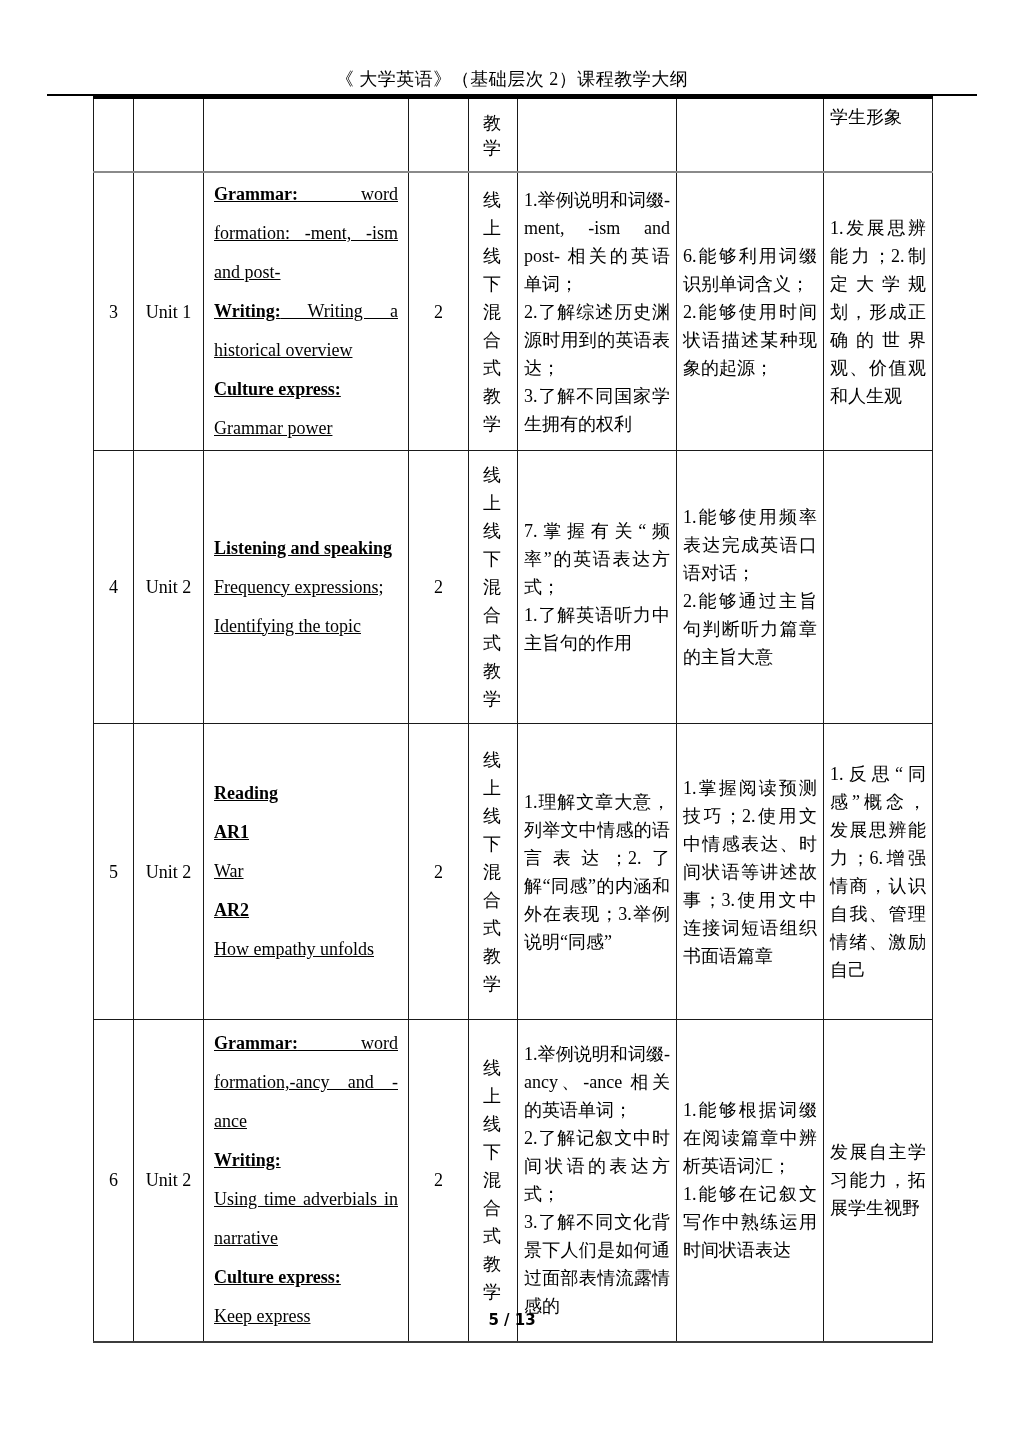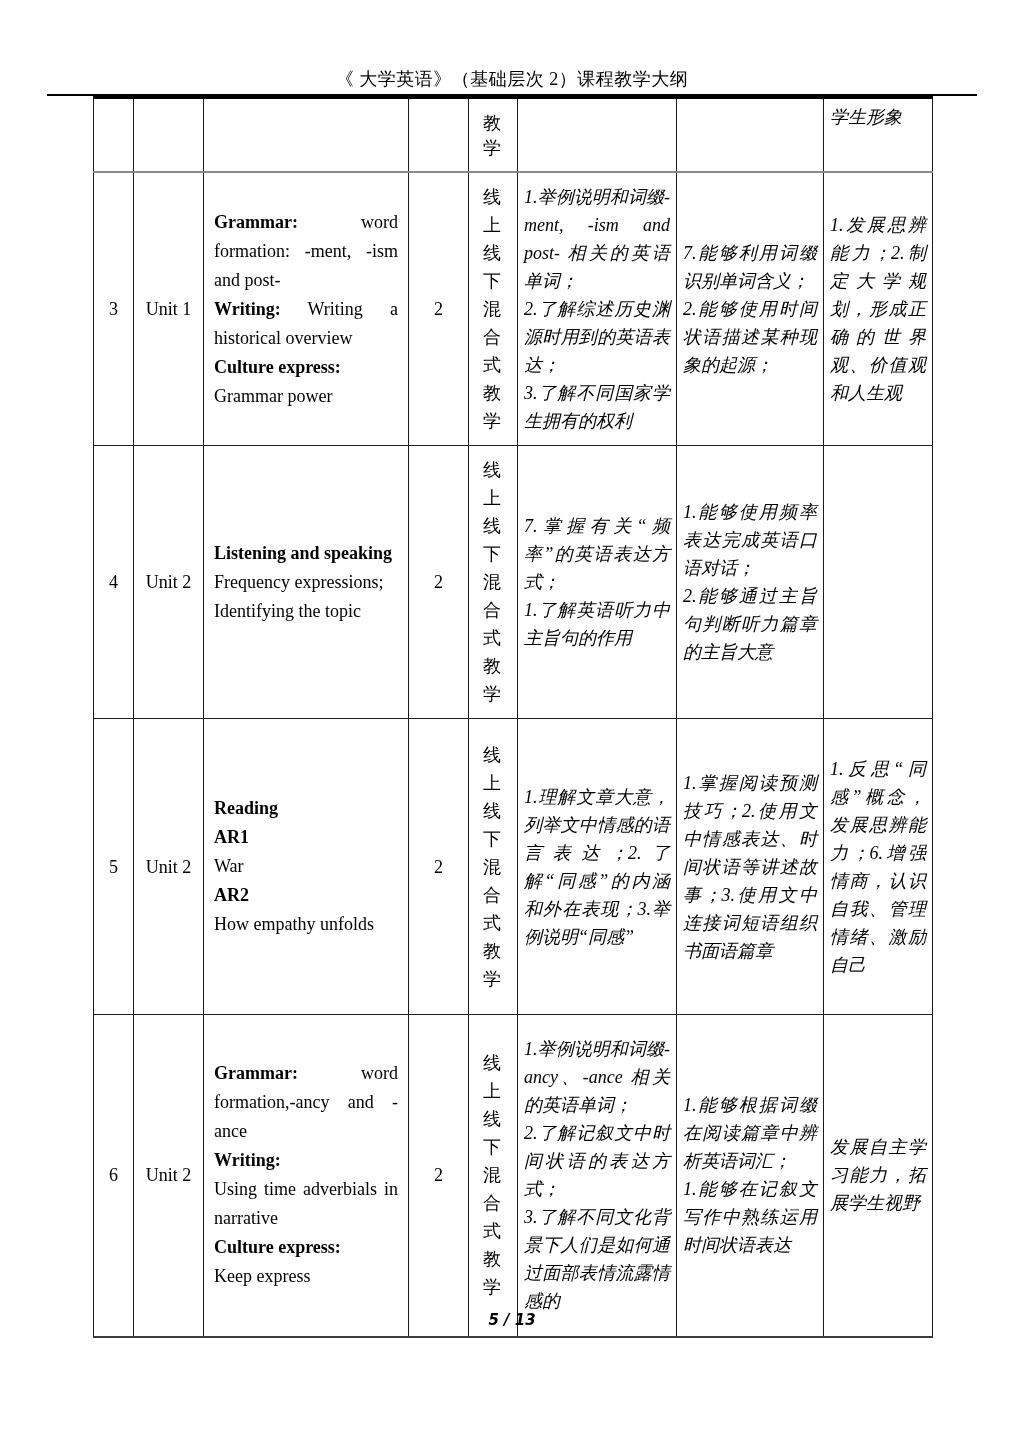--- a/index.html
+++ b/index.html
@@ -38,42 +38,42 @@
   }
   tr.cont td {
     vertical-align: top;
     border-bottom: 2.5px solid #8a8a8a;
     padding-top: 4px;
   }
   .c-center { text-align: center; }
   .c-content {
     text-align: justify;
     padding: 2px 10px;
-    line-height: 29px;
+    line-height: 39px;
+    text-decoration: underline;
   }
   .c-obj {
     text-align: justify;
     text-justify: inter-character;
     padding: 2px 6px;
-    font-style: italic;
   }
   .p { margin: 0; }
   .b { font-weight: bold; }
   .vtext {
     width: 20px; margin: 8px auto;
     word-break: break-all;
     line-height: 28px; text-align: left;
   }
   tr.cont .vtext { line-height: 25px; }
 
   .page-number {
     position: absolute; top: 1311px; left: 0; width: 1024px;
     text-align: center;
     font-family: "DejaVu Sans", sans-serif;
-    font-size: 15px; font-weight: 600; font-style: italic;
+    font-size: 15px; font-weight: 600;
   }
 </style>
 </head>
 <body>
 
 <div class="page">
 
   <div class="page-title">《 大学英语》（基础层次 2）课程教学大纲</div>
   <div class="header-rule"></div>
 
@@ -117,21 +117,21 @@
       <td class="c-center">2</td>
       <td>
         <div class="vtext">线上线下混合式教学</div>
       </td>
       <td class="c-obj">
         <div class="p">1.举例说明和词缀-ment, -ism and post- 相关的英语单词；</div>
         <div class="p">2.了解综述历史渊源时用到的英语表达；</div>
         <div class="p">3.了解不同国家学生拥有的权利</div>
       </td>
       <td class="c-obj">
-        <div class="p">7.能够利用词缀识别单词含义；</div>
+        <div class="p">6.能够利用词缀识别单词含义；</div>
         <div class="p">2.能够使用时间状语描述某种现象的起源；</div>
       </td>
       <td class="c-obj">
         <div class="p">1.发展思辨能力；2.制定大学规划，形成正确的世界观、价值观和人生观</div>
       </td>
     </tr>
 
     <tr style="height:269px">
       <td class="c-center">4</td>
       <td class="c-center">Unit 2</td>

